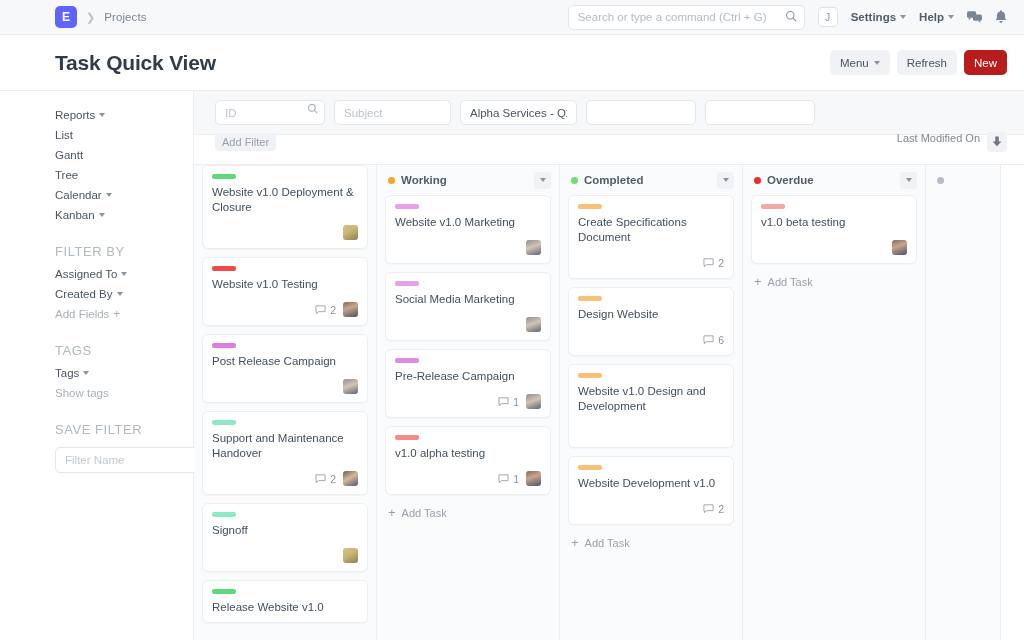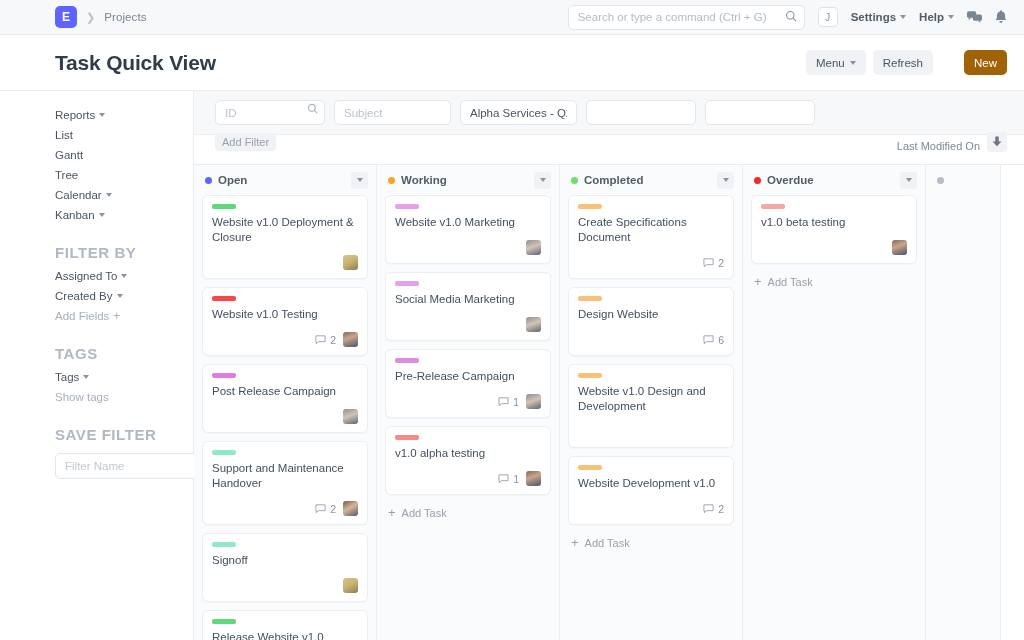--- a/index.html
+++ b/index.html
@@ -80,40 +80,40 @@
   .page-title { font-size: 21px; font-weight: bold; color: #313c49; letter-spacing: -0.2px; }
   .page-actions { margin-left: auto; display: flex; align-items: center; gap: 7px; }
   .btn {
     height: 25px; padding: 0 10px;
     border-radius: 5px; border: none;
     font-size: 11.5px; font-family: "Liberation Sans", sans-serif;
     display: flex; align-items: center; gap: 5px;
     cursor: pointer;
   }
   .btn-default { background: #f0f2f5; color: #4a5563; }
-  .btn-primary { background: #a16207; color: #fff; margin-left: 24px; }
+  .btn-primary { background: #b91c1c; color: #fff; }
 
   
   .body-wrap { display: flex; height: 549px; }
 
   .sidebar {
     width: 194px; flex: 0 0 194px;
     background: #fff;
     border-right: 1px solid #ebeef1;
     padding: 14px 0 0 55px;
   }
   .side-link {
     font-size: 11.5px; color: #4a5563; line-height: 20px;
     display: flex; align-items: center; gap: 4px;
     cursor: pointer;
   }
   .side-link.muted { color: #a8b0ba; }
   .side-heading {
-    font-size: 15px; letter-spacing: 0.55px; color: #b0b8c2;
-    font-weight: bold; margin: 19px 0 5px;
+    font-size: 13px; letter-spacing: 0.55px; color: #b0b8c2;
+    font-weight: normal; margin: 19px 0 5px;
   }
   .filter-name-input {
     margin-top: 5px;
     width: 148px; height: 26px;
     border: 1px solid #e3e7eb; border-radius: 5px;
     background: #fff; font-size: 11.5px; color: #4a5563;
     padding: 0 9px;
     font-family: "Liberation Sans", sans-serif; outline: none;
   }
   .filter-name-input::placeholder { color: #c2c9d1; }
@@ -146,21 +146,21 @@
     border-bottom: 1px solid #ebeef1;
     display: flex; align-items: center;
     padding: 0 17px 16px 21px;
   }
   .add-filter-btn {
     background: #f0f2f5; color: #98a1ac;
     border: none; border-radius: 4px;
     font-size: 11px; padding: 3px 7px;
     font-family: "Liberation Sans", sans-serif; cursor: pointer;
   }
-  .sort-area { margin-left: auto; display: flex; align-items: flex-end; gap: 7px; }
+  .sort-area { margin-left: auto; display: flex; align-items: flex-start; gap: 7px; }
   .sort-label { font-size: 11px; color: #7f8894; }
   .sort-btn {
     width: 20px; height: 20px; border-radius: 4px;
     background: #f0f2f5; display: flex;
     align-items: center; justify-content: center; cursor: pointer;
   }
 
   .kanban {
     flex: 1; display: flex; overflow: hidden;
     background: #fff; position: relative;
@@ -363,27 +363,20 @@
             <rect x="3.3" y="0.5" width="3.4" height="6"></rect>
             <path d="M0.6 5.6 L9.4 5.6 L5 10.2 Z"></path>
           </svg>
         </span>
       </div>
     </div>
 
     <div class="kanban">
 
       <div class="kcol">
-        <div class="kcol-head">
-          <span class="dot" style="background:#5e64ff"></span>
-          <span class="kcol-title">Open</span>
-          <span class="kcol-menu">
-              <i class="caret-dn"></i>
-            </span>
-        </div>
         <div class="kcol-body">
 
           <div class="card">
             <div class="card-tag" style="background:#5ed97c"></div>
             <div class="card-title">Website v1.0 Deployment &amp; Closure</div>
             <div class="card-foot">
               <span class="card-avatar av-a"></span>
             </div>
           </div>
 

